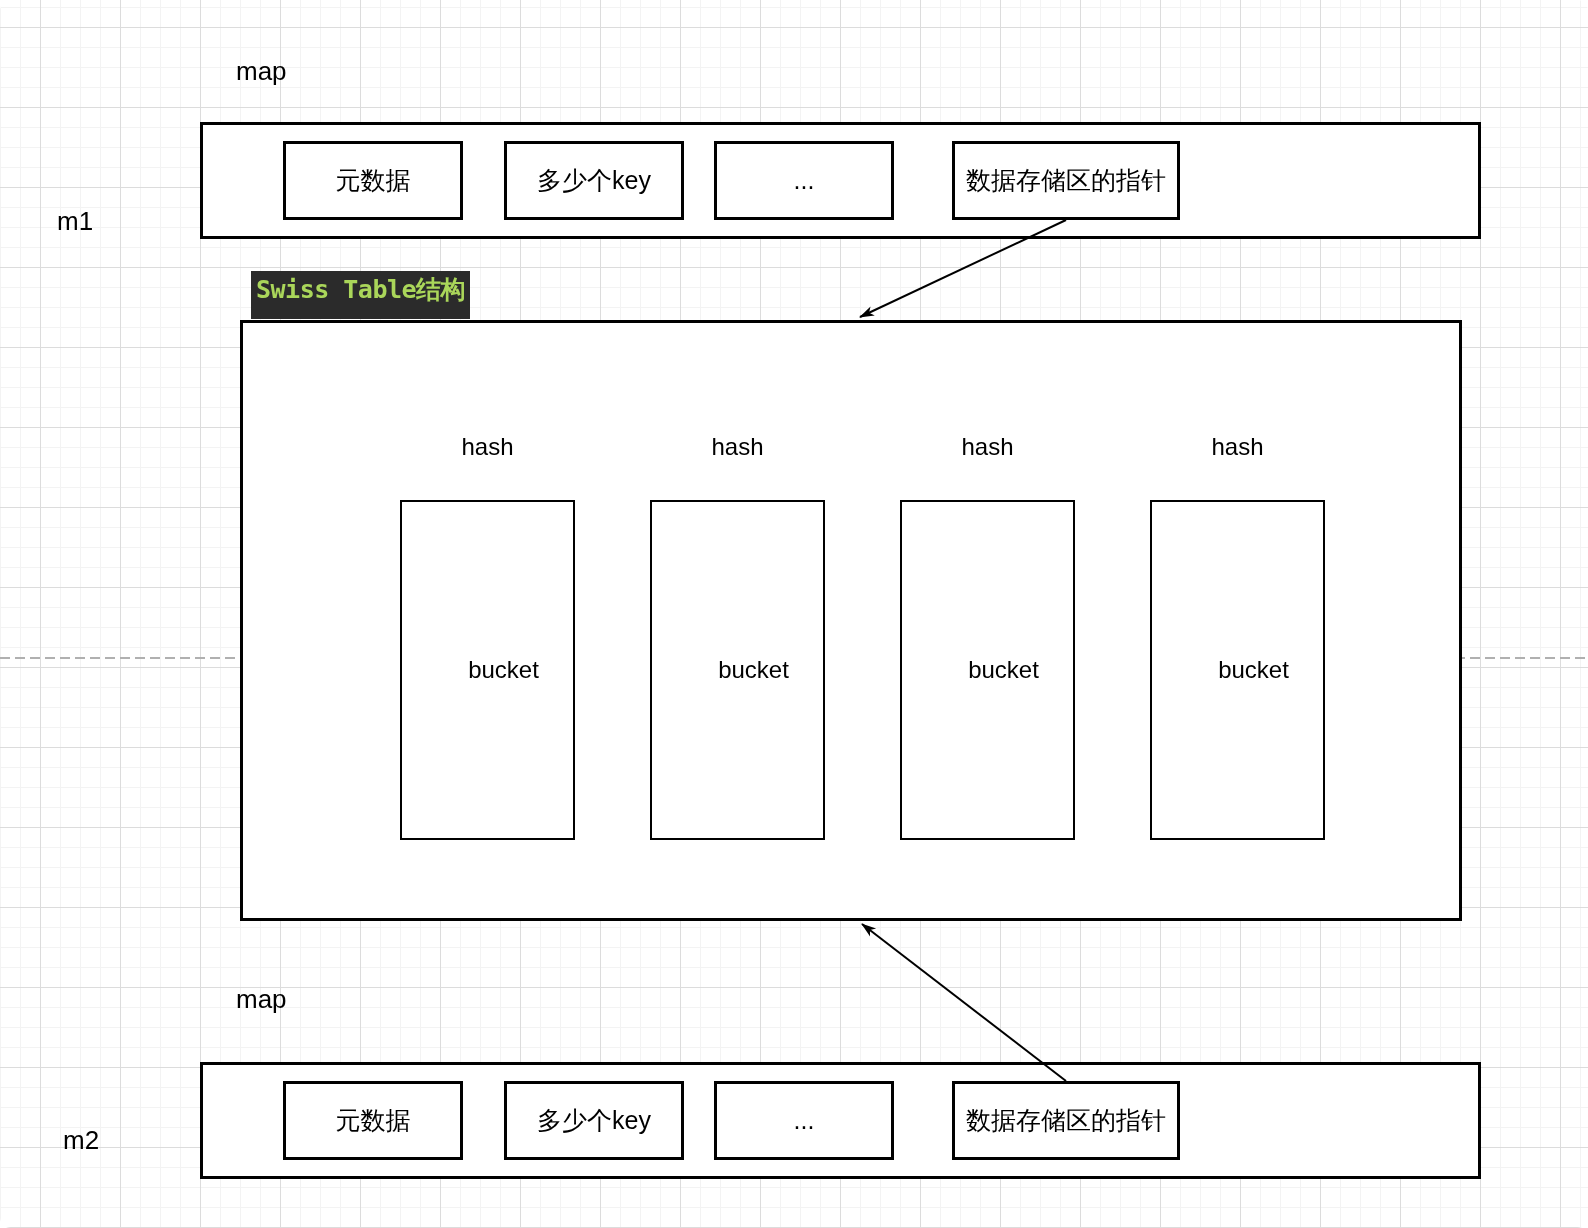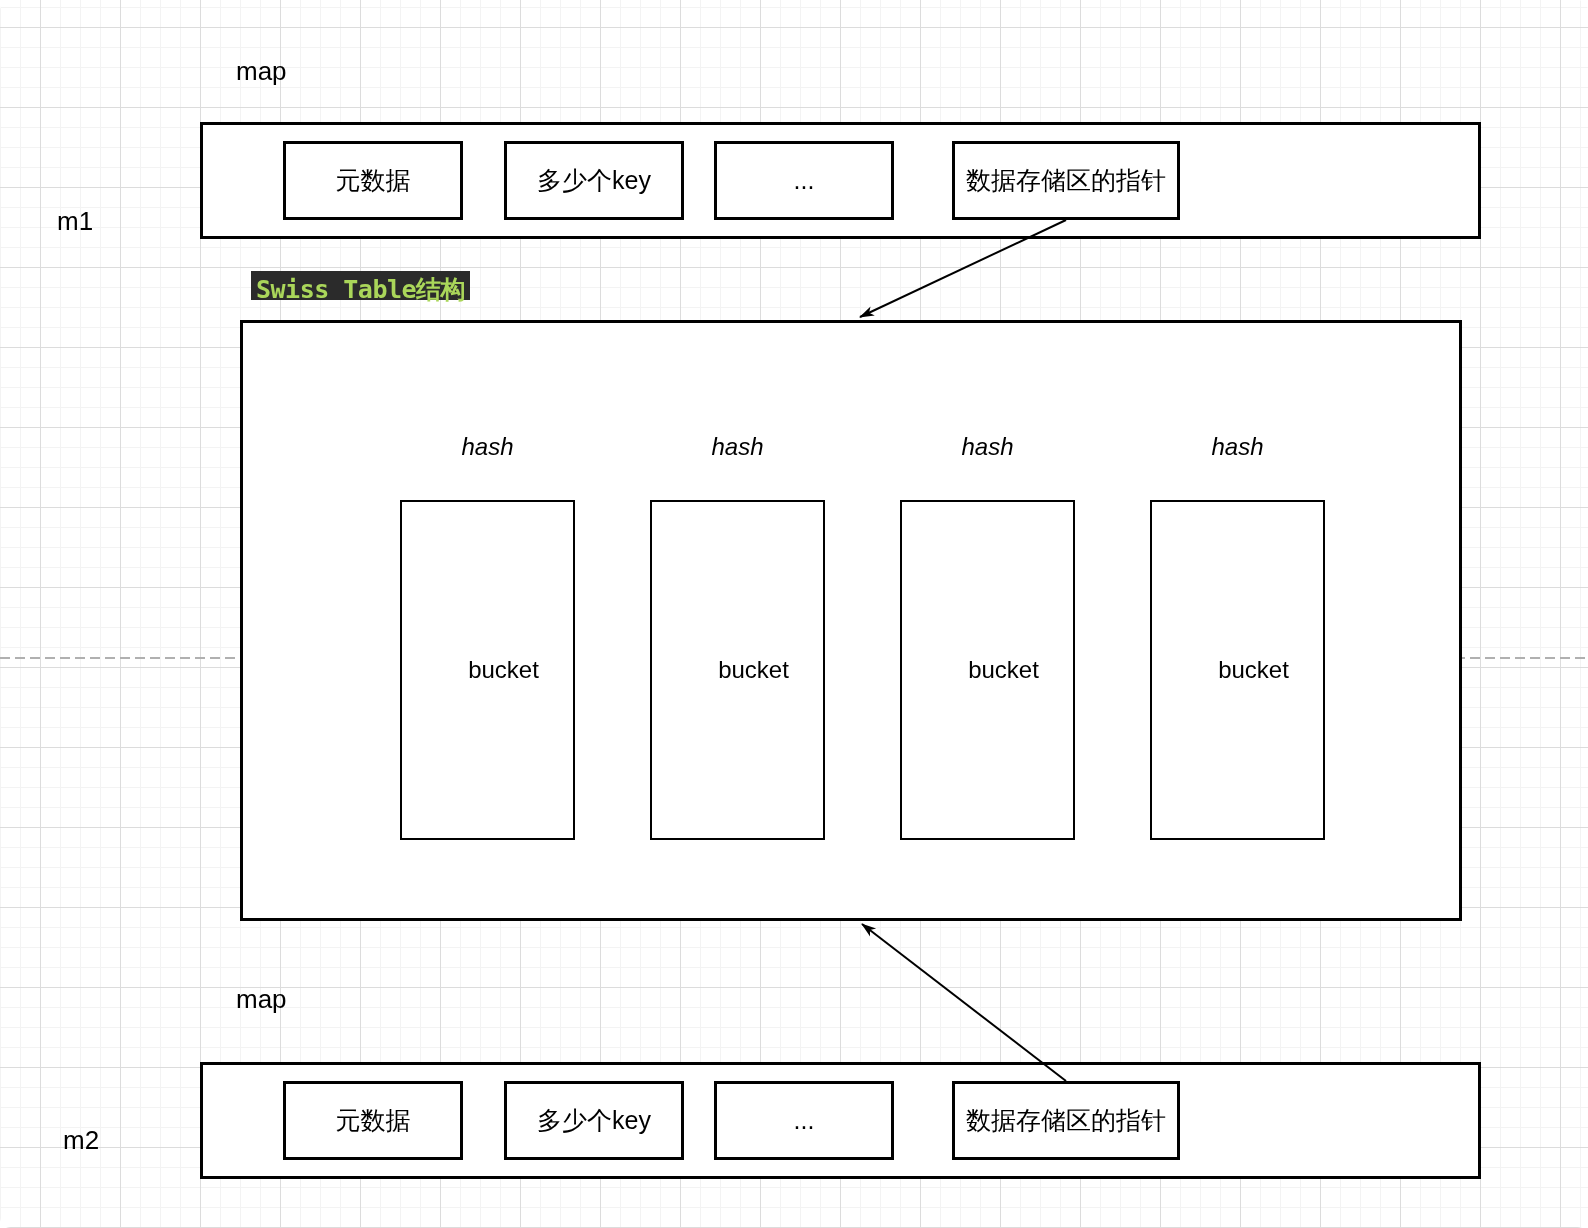--- a/index.html
+++ b/index.html
@@ -72,28 +72,27 @@
   }
 
   .hash-label {
     position: absolute;
     top: 432px;
     width: 175px;
     text-align: center;
     font-size: 24px;
     line-height: 30px;
     z-index: 2;
-    font-style: italic;
   }
 
   .swiss-badge {
     position: absolute;
     left: 251px;
     top: 271px;
-    height: 29px;
+    height: 48px;
     box-sizing: border-box;
     background: #2b2b2b;
     color: #aad65a;
     font-family: "DejaVu Sans Mono", monospace;
     font-weight: bold;
     font-size: 25px;
     letter-spacing: -0.5px;
     line-height: 38px;
     padding: 0 5px;
     white-space: nowrap;

